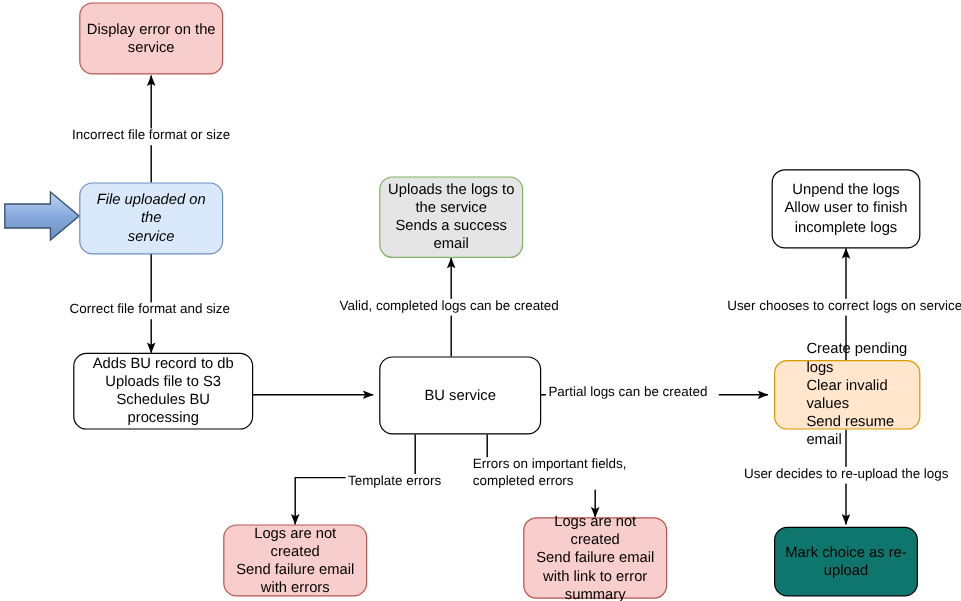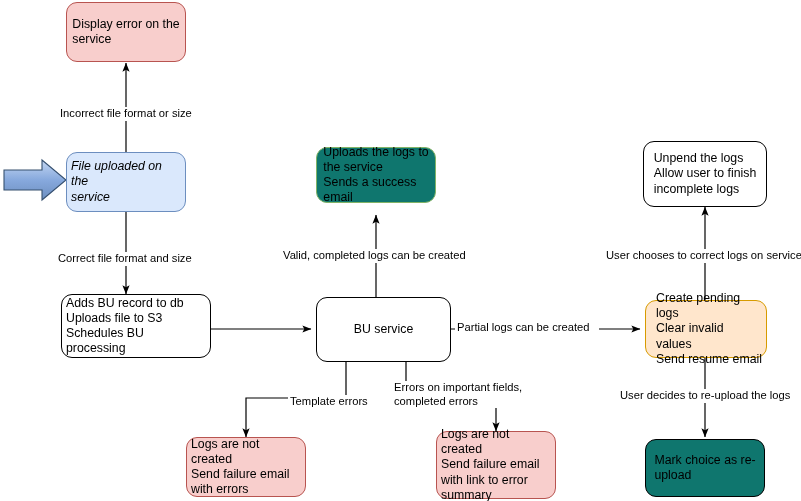--- a/index.html
+++ b/index.html
@@ -24,30 +24,31 @@
     pointer-events: none;
   }
   .node {
     position: absolute;
     box-sizing: border-box;
     border: 1px solid #000000;
     border-radius: 11px;
     display: flex;
     align-items: center;
     justify-content: center;
+    text-align: center;
     font-size: 12.3px;
     line-height: 15.2px;
     color: #000000;
     white-space: pre-line;
     padding: 2px 4px;
   }
   .node.left-align {
     justify-content: flex-start;
     text-align: left;
-    padding-left: 10px;
+    padding-left: 26px;
   }
   .edge-label {
     position: absolute;
     font-size: 11.2px;
     line-height: 13.6px;
     color: #000000;
     background: #ffffff;
     white-space: pre-line;
     padding: 0 2px;
   }
@@ -96,21 +97,21 @@
   <div class="node" style="left:66px; top:2px; width:120px; height:60px; background:#f8cecc; border-color:#b85450;">Display error on the
 service</div>
 
   <div class="node" style="left:66px; top:152px; width:120px; height:60px; background:#dae8fc; border-color:#6c8ebf;font-style:italic;">File uploaded on the
 service</div>
 
   <div class="node" style="left:61px; top:294px; width:150px; height:64px; background:#ffffff; border-color:#000000;">Adds BU record to db
 Uploads file to S3
 Schedules BU processing</div>
 
-  <div class="node" style="left:316px; top:147px; width:120px; height:56px; background:#0f766e; border-color:#82b366;">Uploads the logs to
+  <div class="node" style="left:316px; top:147px; width:120px; height:68px; background:#e5e5e5; border-color:#82b366;">Uploads the logs to
 the service
 Sends a success
 email</div>
 
   <div class="node" style="left:316px; top:297px; width:135px; height:65px; background:#ffffff; border-color:#000000;">BU service</div>
 
   <div class="node" style="left:643px; top:141px; width:124px; height:66px; background:#ffffff; border-color:#000000;">Unpend the logs
 Allow user to finish
 incomplete logs</div>
 

